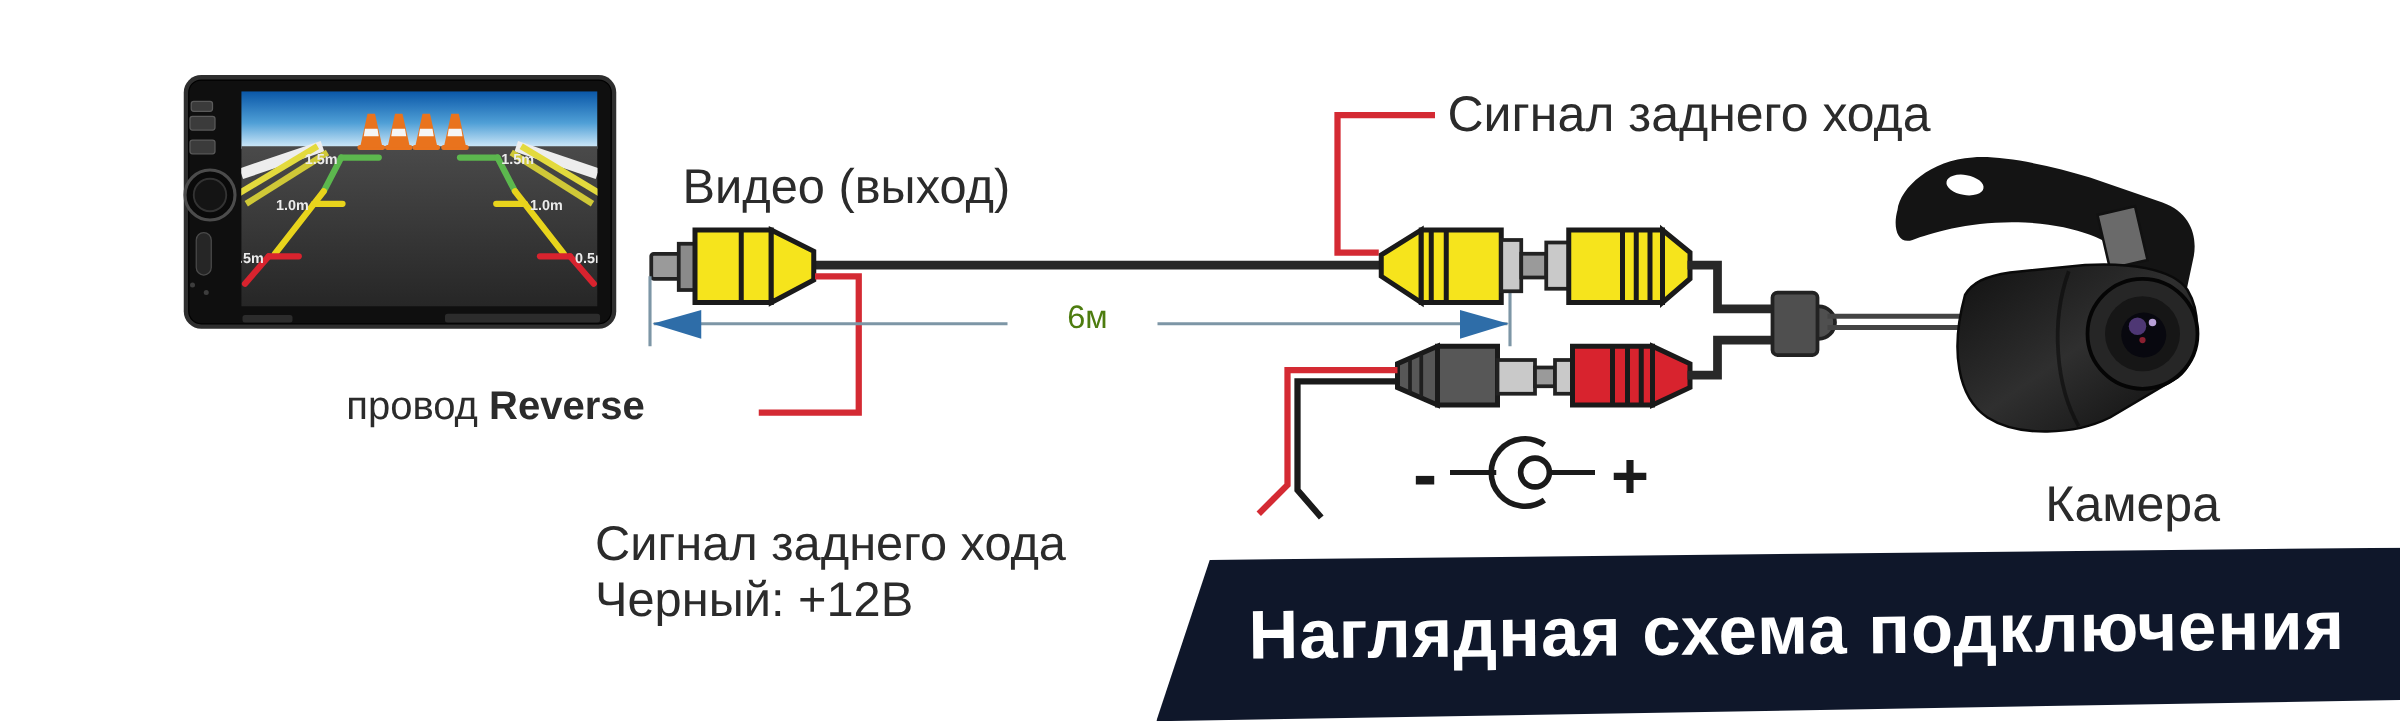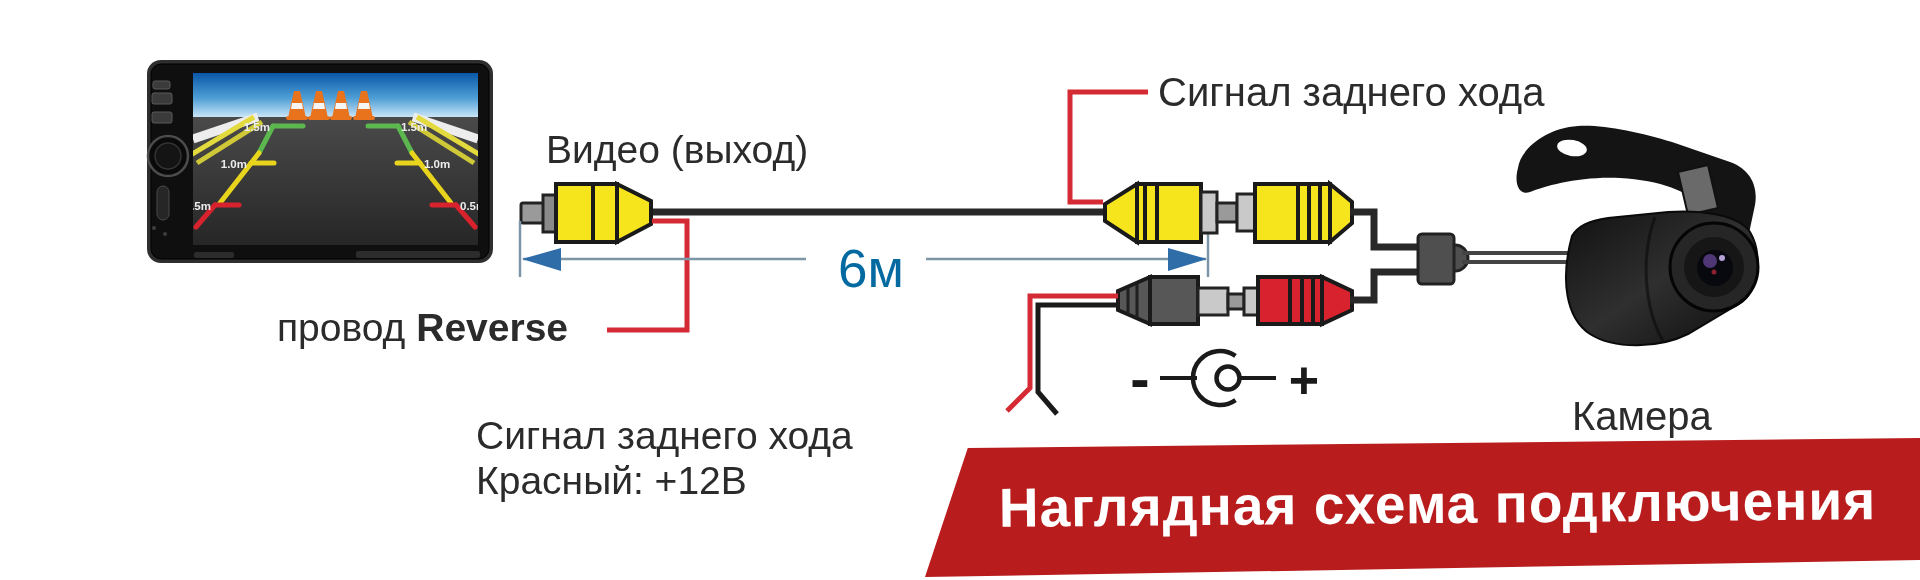--- a/index.html
+++ b/index.html
@@ -1,25 +1,25 @@
 <!DOCTYPE html>
 <html><head>
 <meta charset="utf-8">
 <style>
   html,body{margin:0;padding:0;background:#ffffff;}
   .stage{position:relative;width:1920px;height:580px;background:#ffffff;overflow:hidden;
          font-family:"Liberation Sans",sans-serif;color:#2b2b2b;}
   .stage svg{position:absolute;left:0;top:0;}
   .label{position:absolute;white-space:nowrap;color:#2b2b2b;}
   .lbl-video{left:546px;top:128px;font-size:39px;}
-  .lbl-reverse{left:277px;top:306px;font-size:39px;}
+  .lbl-reverse{left:277px;top:306px;font-size:32px;}
   .lbl-reverse b{font-weight:bold;}
-  .lbl-6m{left:838px;top:238px;width:64px;text-align:center;font-size:53px;color:#0369a1;}
+  .lbl-6m{left:838px;top:238px;width:64px;text-align:center;font-size:26px;color:#4d7c0f;}
   .lbl-signal-top{left:1158px;top:70px;font-size:40px;}
-  .lbl-camera{left:1572px;top:382px;width:204px;text-align:left;font-size:40px;margin-top:12px;}
+  .lbl-camera{left:1572px;top:382px;width:204px;text-align:right;font-size:40px;}
   .note{position:absolute;left:476px;top:413px;font-size:39px;line-height:45px;color:#2b2b2b;}
   .banner{position:absolute;left:925px;top:436px;width:995px;height:141px;
           clip-path:polygon(4.3% 8.5%,100% 1.5%,100% 88%,0% 100%);}
   .banner-text{position:absolute;left:30px;right:0;top:36px;text-align:center;
                transform:rotate(-0.5deg);font-size:55px;font-weight:bold;color:#ffffff;
                letter-spacing:1px;white-space:nowrap;}
   .scr-mark{font-size:11.5px;font-weight:bold;fill:#ececec;font-family:"Liberation Sans",sans-serif;}
   .pm{font-family:"Liberation Sans",sans-serif;font-weight:bold;fill:#1a1a1a;}
 </style>
 </head>
@@ -221,20 +221,20 @@
 </div>
 
 <div class="label lbl-6m">6м</div>
 
 <div class="label lbl-signal-top">Сигнал заднего хода</div>
 
 <div class="label lbl-camera">Камера</div>
 
 <div class="note">
   <div>Сигнал заднего хода</div>
-  <div>Красный: +12В</div>
-</div>
-
-<div class="banner" style="background-color: #b91c1c;">
+  <div>Черный: +12В</div>
+</div>
+
+<div class="banner" style="background-color: #0f172a;">
   <div class="banner-text">Наглядная схема подключения</div>
 </div>
 
 </div>
 
 </body></html>

